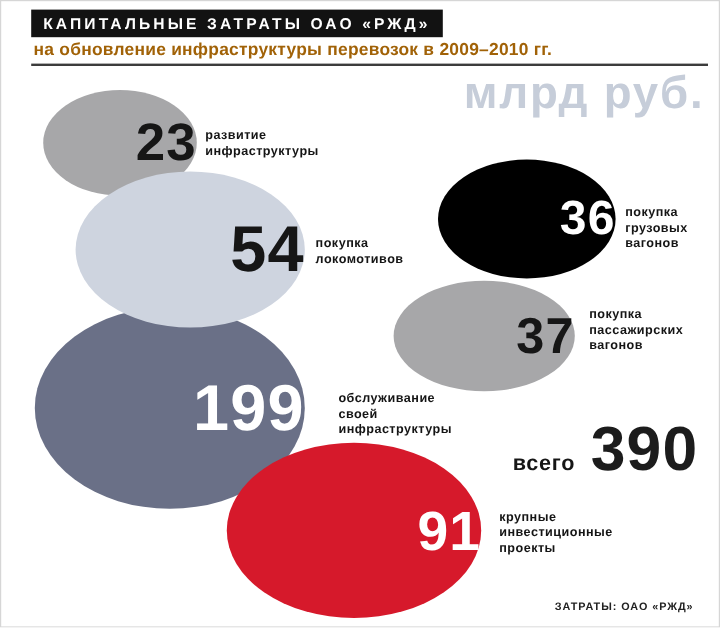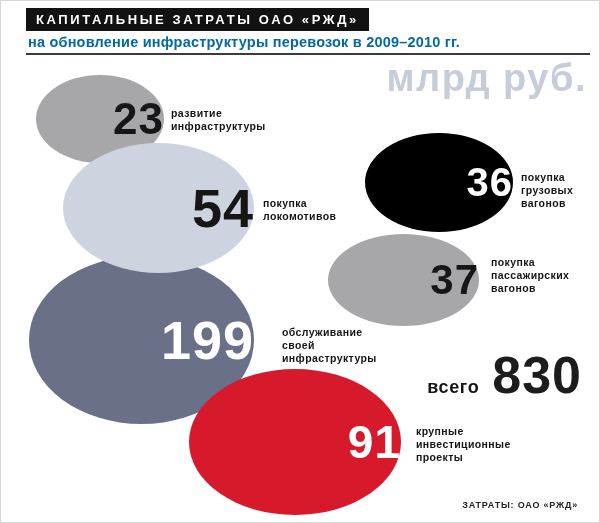--- a/index.html
+++ b/index.html
@@ -10,21 +10,21 @@
   }
   
   .titlebar {
     position:absolute; left:25px; top:7px; height:23px;
     background:#121212; color:#ffffff;
     font-weight:bold; font-size:13px; letter-spacing:2.6px;
     line-height:23px; padding:0 10px; white-space:nowrap;
   }
   .subtitle {
     position:absolute; left:27px; top:33px;
-    font-size:14.5px; font-weight:bold; color:#0369a1; letter-spacing:0.2px;
+    font-size:14.5px; font-weight:bold; color:#a16207; letter-spacing:0.2px;
     white-space:nowrap;
   }
   .divider {
     position:absolute; left:25px; top:52px; width:564px; height:0;
     border-top:2px solid #3c3c3c;
   }
   .unit {
     position:absolute; right:12px; top:56px;
     font-size:38px; font-weight:bold; color:#c6cdd9; letter-spacing:1.5px;
     white-space:nowrap;
@@ -99,18 +99,18 @@
 
   <div class="lbl l23">развитие инфраструктуры</div>
   <div class="lbl l54">покупка локомотивов</div>
   <div class="lbl l36">покупка грузовых вагонов</div>
   <div class="lbl l37">покупка пассажирских вагонов</div>
   <div class="lbl l199">обслуживание своей инфраструктуры</div>
   <div class="lbl l91">крупные инвестиционные проекты</div>
 
   <div class="total">
     <span class="total-label">всего</span>
-    <span class="total-value">830</span>
+    <span class="total-value">390</span>
   </div>
 
   <div class="source">ЗАТРАТЫ: ОАО «РЖД»</div>
 
 </div>
 
 </body></html>

